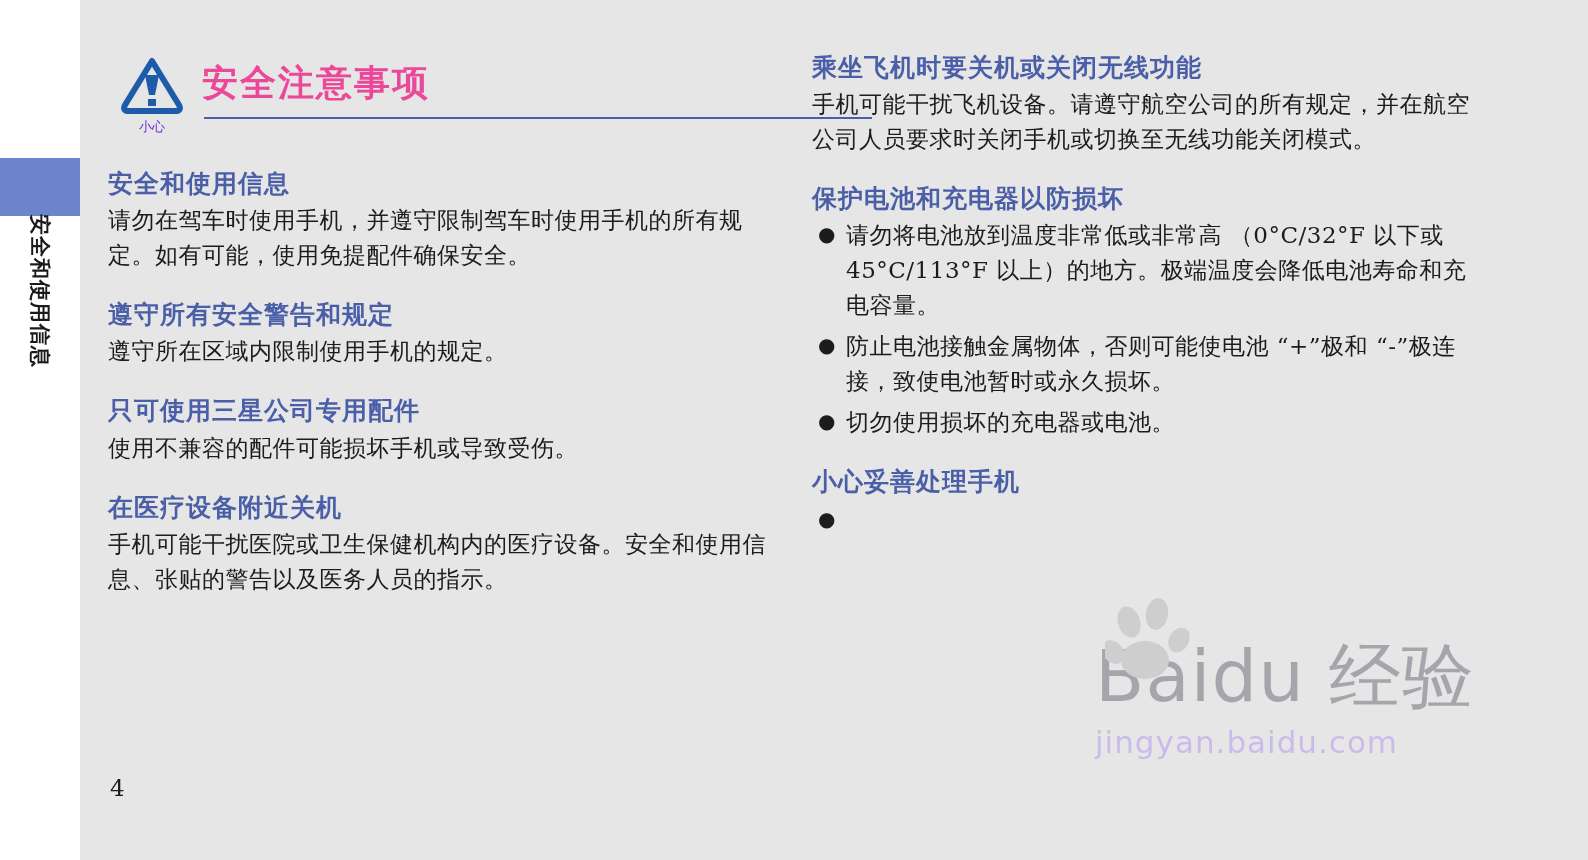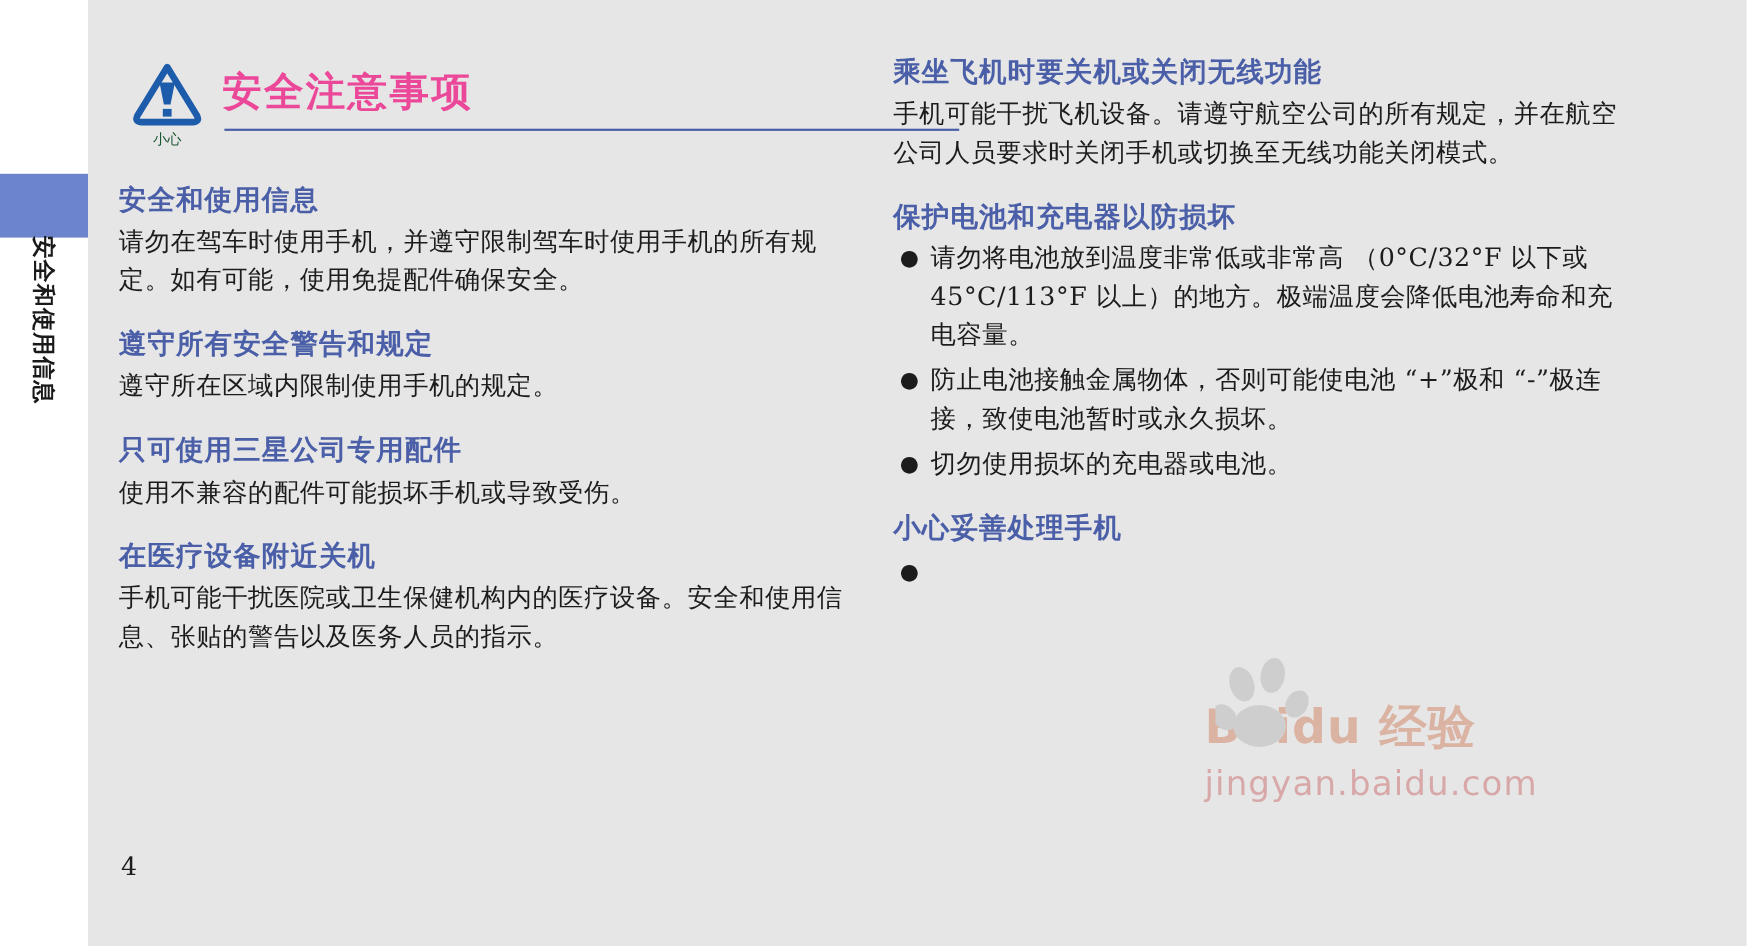--- a/index.html
+++ b/index.html
@@ -80,21 +80,21 @@
     position: absolute;
     left: 0;
     top: 0;
     width: 80px;
     text-align: center;
   }
   .caution-icon-wrap svg { display: block; margin: 0 auto; }
   .caution-icon-label {
     font-family: "DejaVu Sans", "Liberation Sans", sans-serif;
     font-size: 13px;
-    color: #14532d;
+    color: #6d28d9;
     margin-top: 1px;
     letter-spacing: 0px;
   }
   .page-title {
     position: absolute;
     left: 90px;
     top: 4px;
     font-family: "DejaVu Sans", "Liberation Sans", sans-serif;
     font-weight: bold;
     font-size: 36px;
@@ -114,21 +114,21 @@
   
   .col {
     position: absolute;
     top: 0;
   }
   .col-left  { left: 108px; top: 168px; width: 660px; }
   .col-right { left: 812px; top: 52px;  width: 660px; }
 
   h2.section-heading {
     margin: 0 0 4px 0;
-    font-family: Liberation Mono, monospace;
+    font-family: Liberation Sans, sans-serif;
     font-weight: bold;
     font-size: 25px;
     letter-spacing: 1px;
     color: #4a5fa8;
     line-height: 1.25;
   }
   .section {
     margin-bottom: 26px;
   }
   .section:last-child { margin-bottom: 0; }
@@ -180,32 +180,32 @@
     position: absolute;
     left: 1095px;
     top: 640px;
     width: 420px;
     height: 150px;
     pointer-events: none;
     opacity: 0.30;
   }
   .wm-main {
     font-family: "DejaVu Sans", "Liberation Sans", sans-serif;
-    font-weight: bold;
-    font-size: 43px;
-    color: #c2410c;
+    font-weight: normal;
+    font-size: 72px;
+    color: #0f172a;
     letter-spacing: 1px;
     white-space: nowrap;
     line-height: 1;
   }
   .wm-sub {
     margin-top: 12px;
     font-family: "DejaVu Sans", "Liberation Sans", sans-serif;
     font-size: 31px;
-    color: #b91c1c;
+    color: #8b5cf6;
     letter-spacing: 1px;
     white-space: nowrap;
   }
   .wm-paw {
     position: absolute;
     left: 10px;
     top: -44px;
     width: 120px;
     height: 90px;
   }

